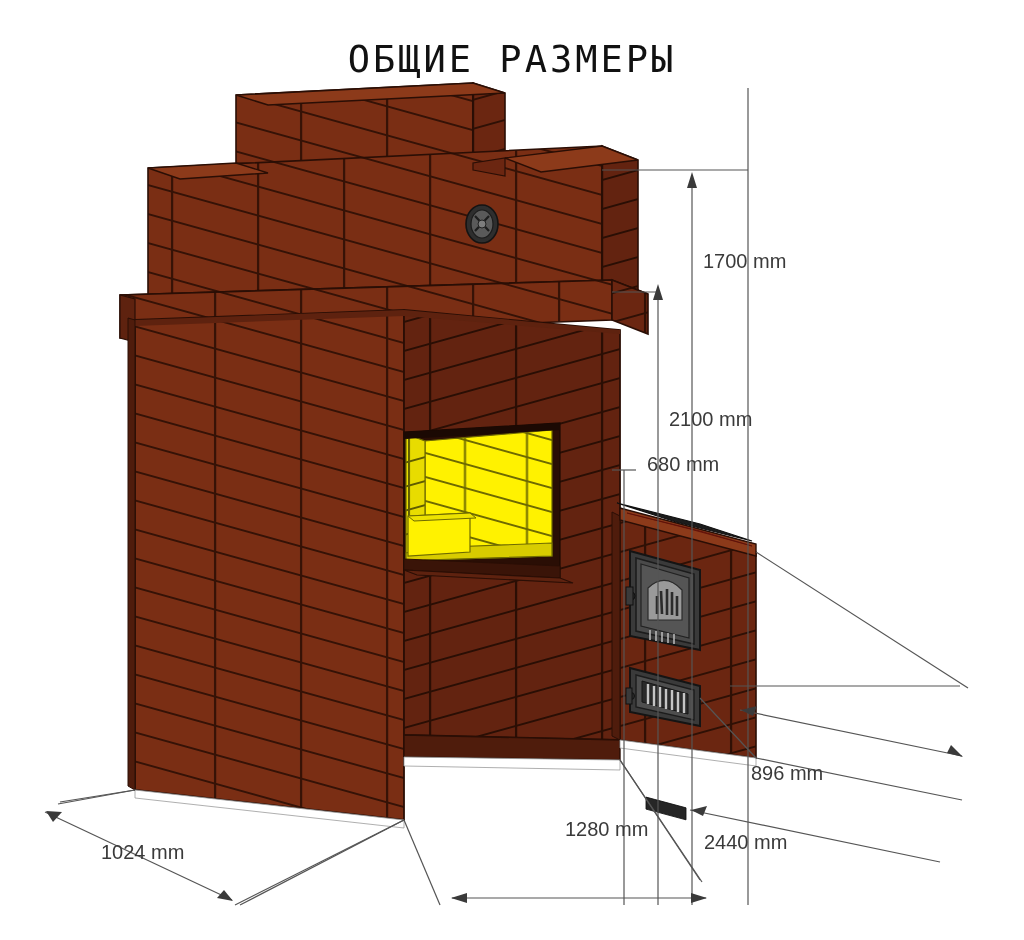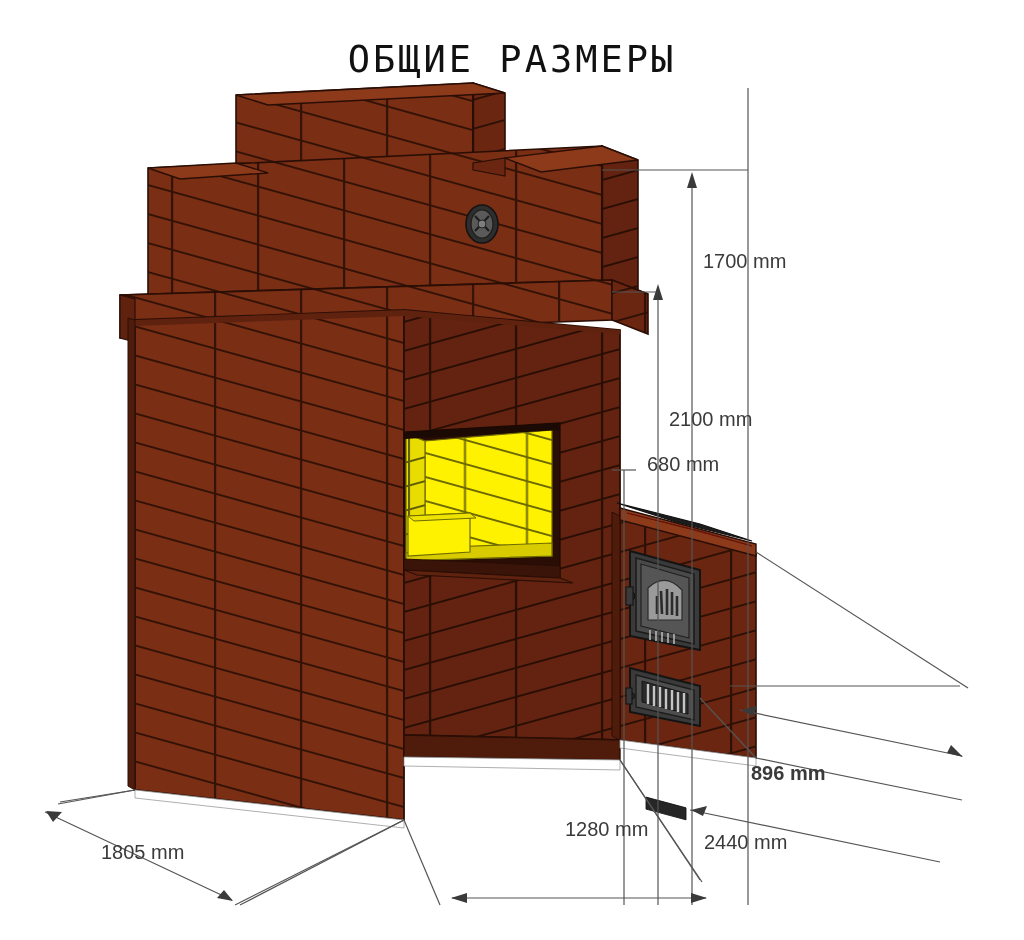--- a/index.html
+++ b/index.html
@@ -229,21 +229,21 @@
       <line x1="620" y1="760" x2="702" y2="882"></line>
     </g>
   </svg>
 
   <div class="dimlabel" style="left:703px;top:250px;">1700 mm</div>
 
   <div class="dimlabel" style="left:650px;top:408px;margin-left:19px;">2100 mm</div>
 
   <div class="dimlabel" style="left:620px;top:453px;margin-left:27px;">680 mm</div>
 
-  <div class="dimlabel" style="left:751px;top:762px;font-weight:bold;">896 mm</div>
-
-  <div class="dimlabel" style="left:101px;top:841px;">1805 mm</div>
+  <div class="dimlabel" style="left:751px;top:762px;">896 mm</div>
+
+  <div class="dimlabel" style="left:101px;top:841px;">1024 mm</div>
 
   <div class="dimlabel" style="left:545px;top:818px;margin-left:20px;">1280 mm</div>
 
   <div class="dimlabel" style="left:704px;top:831px;">2440 mm</div>
 
 </div>
 
 </body></html>

